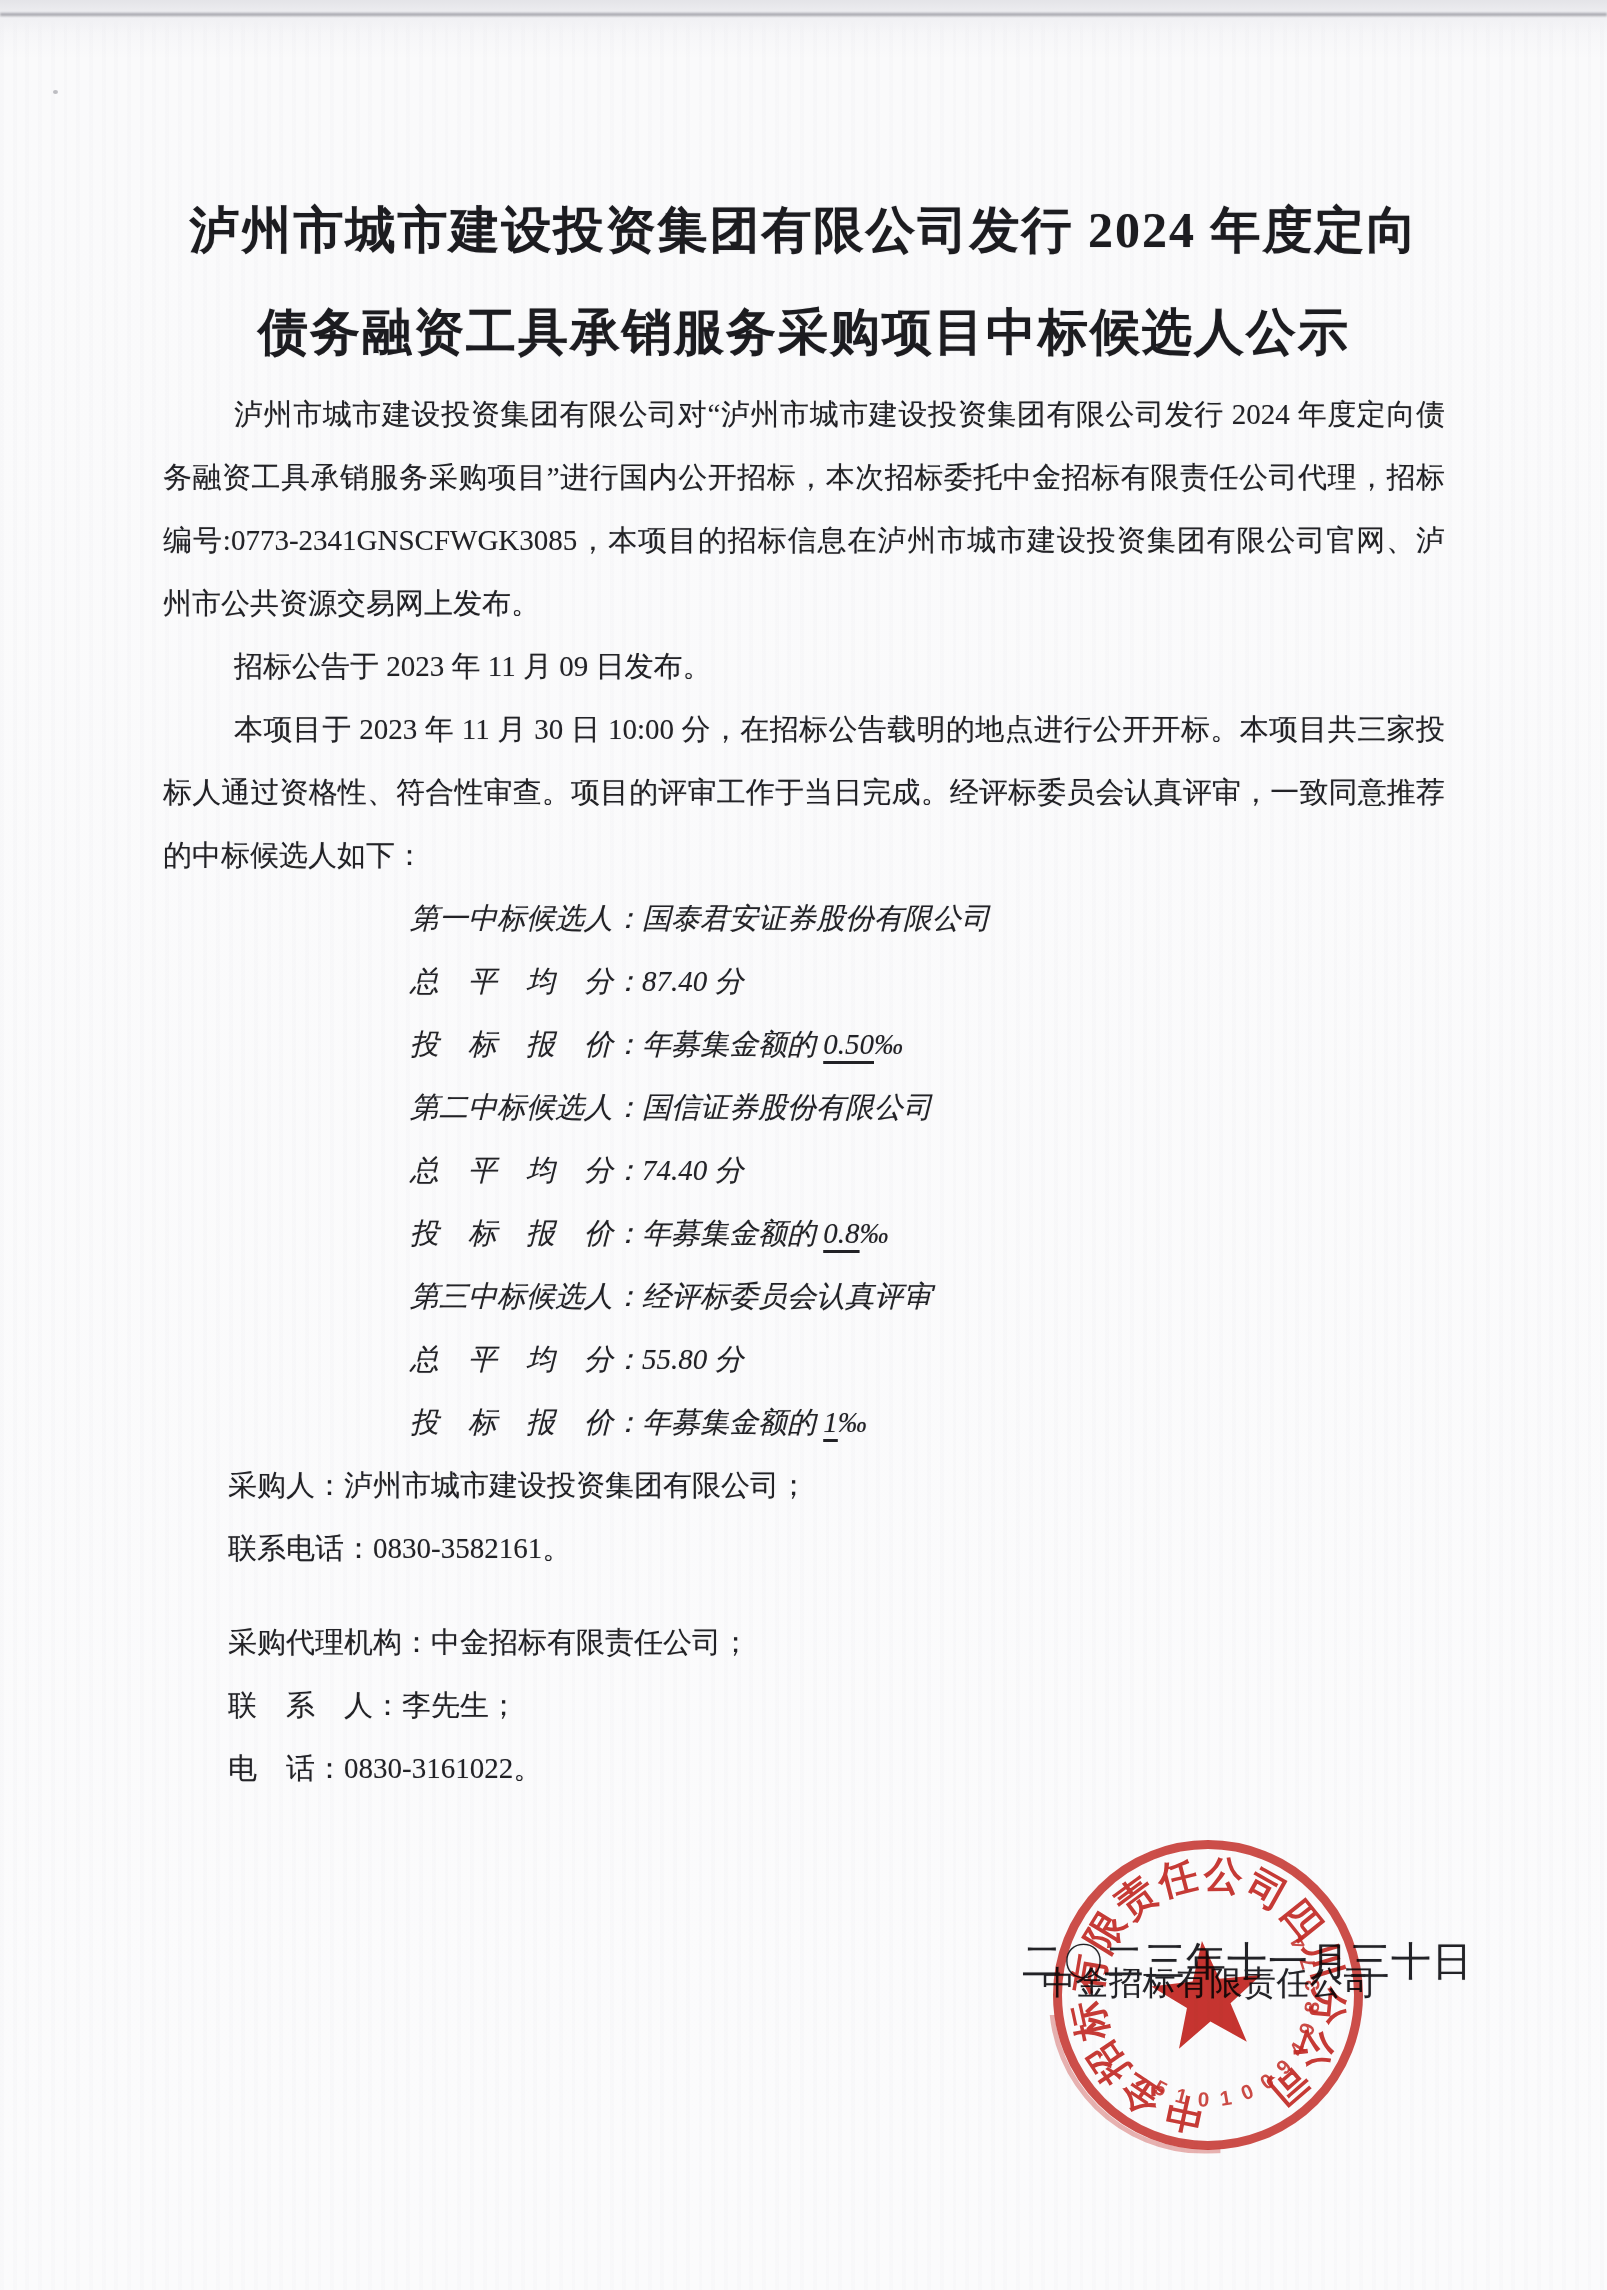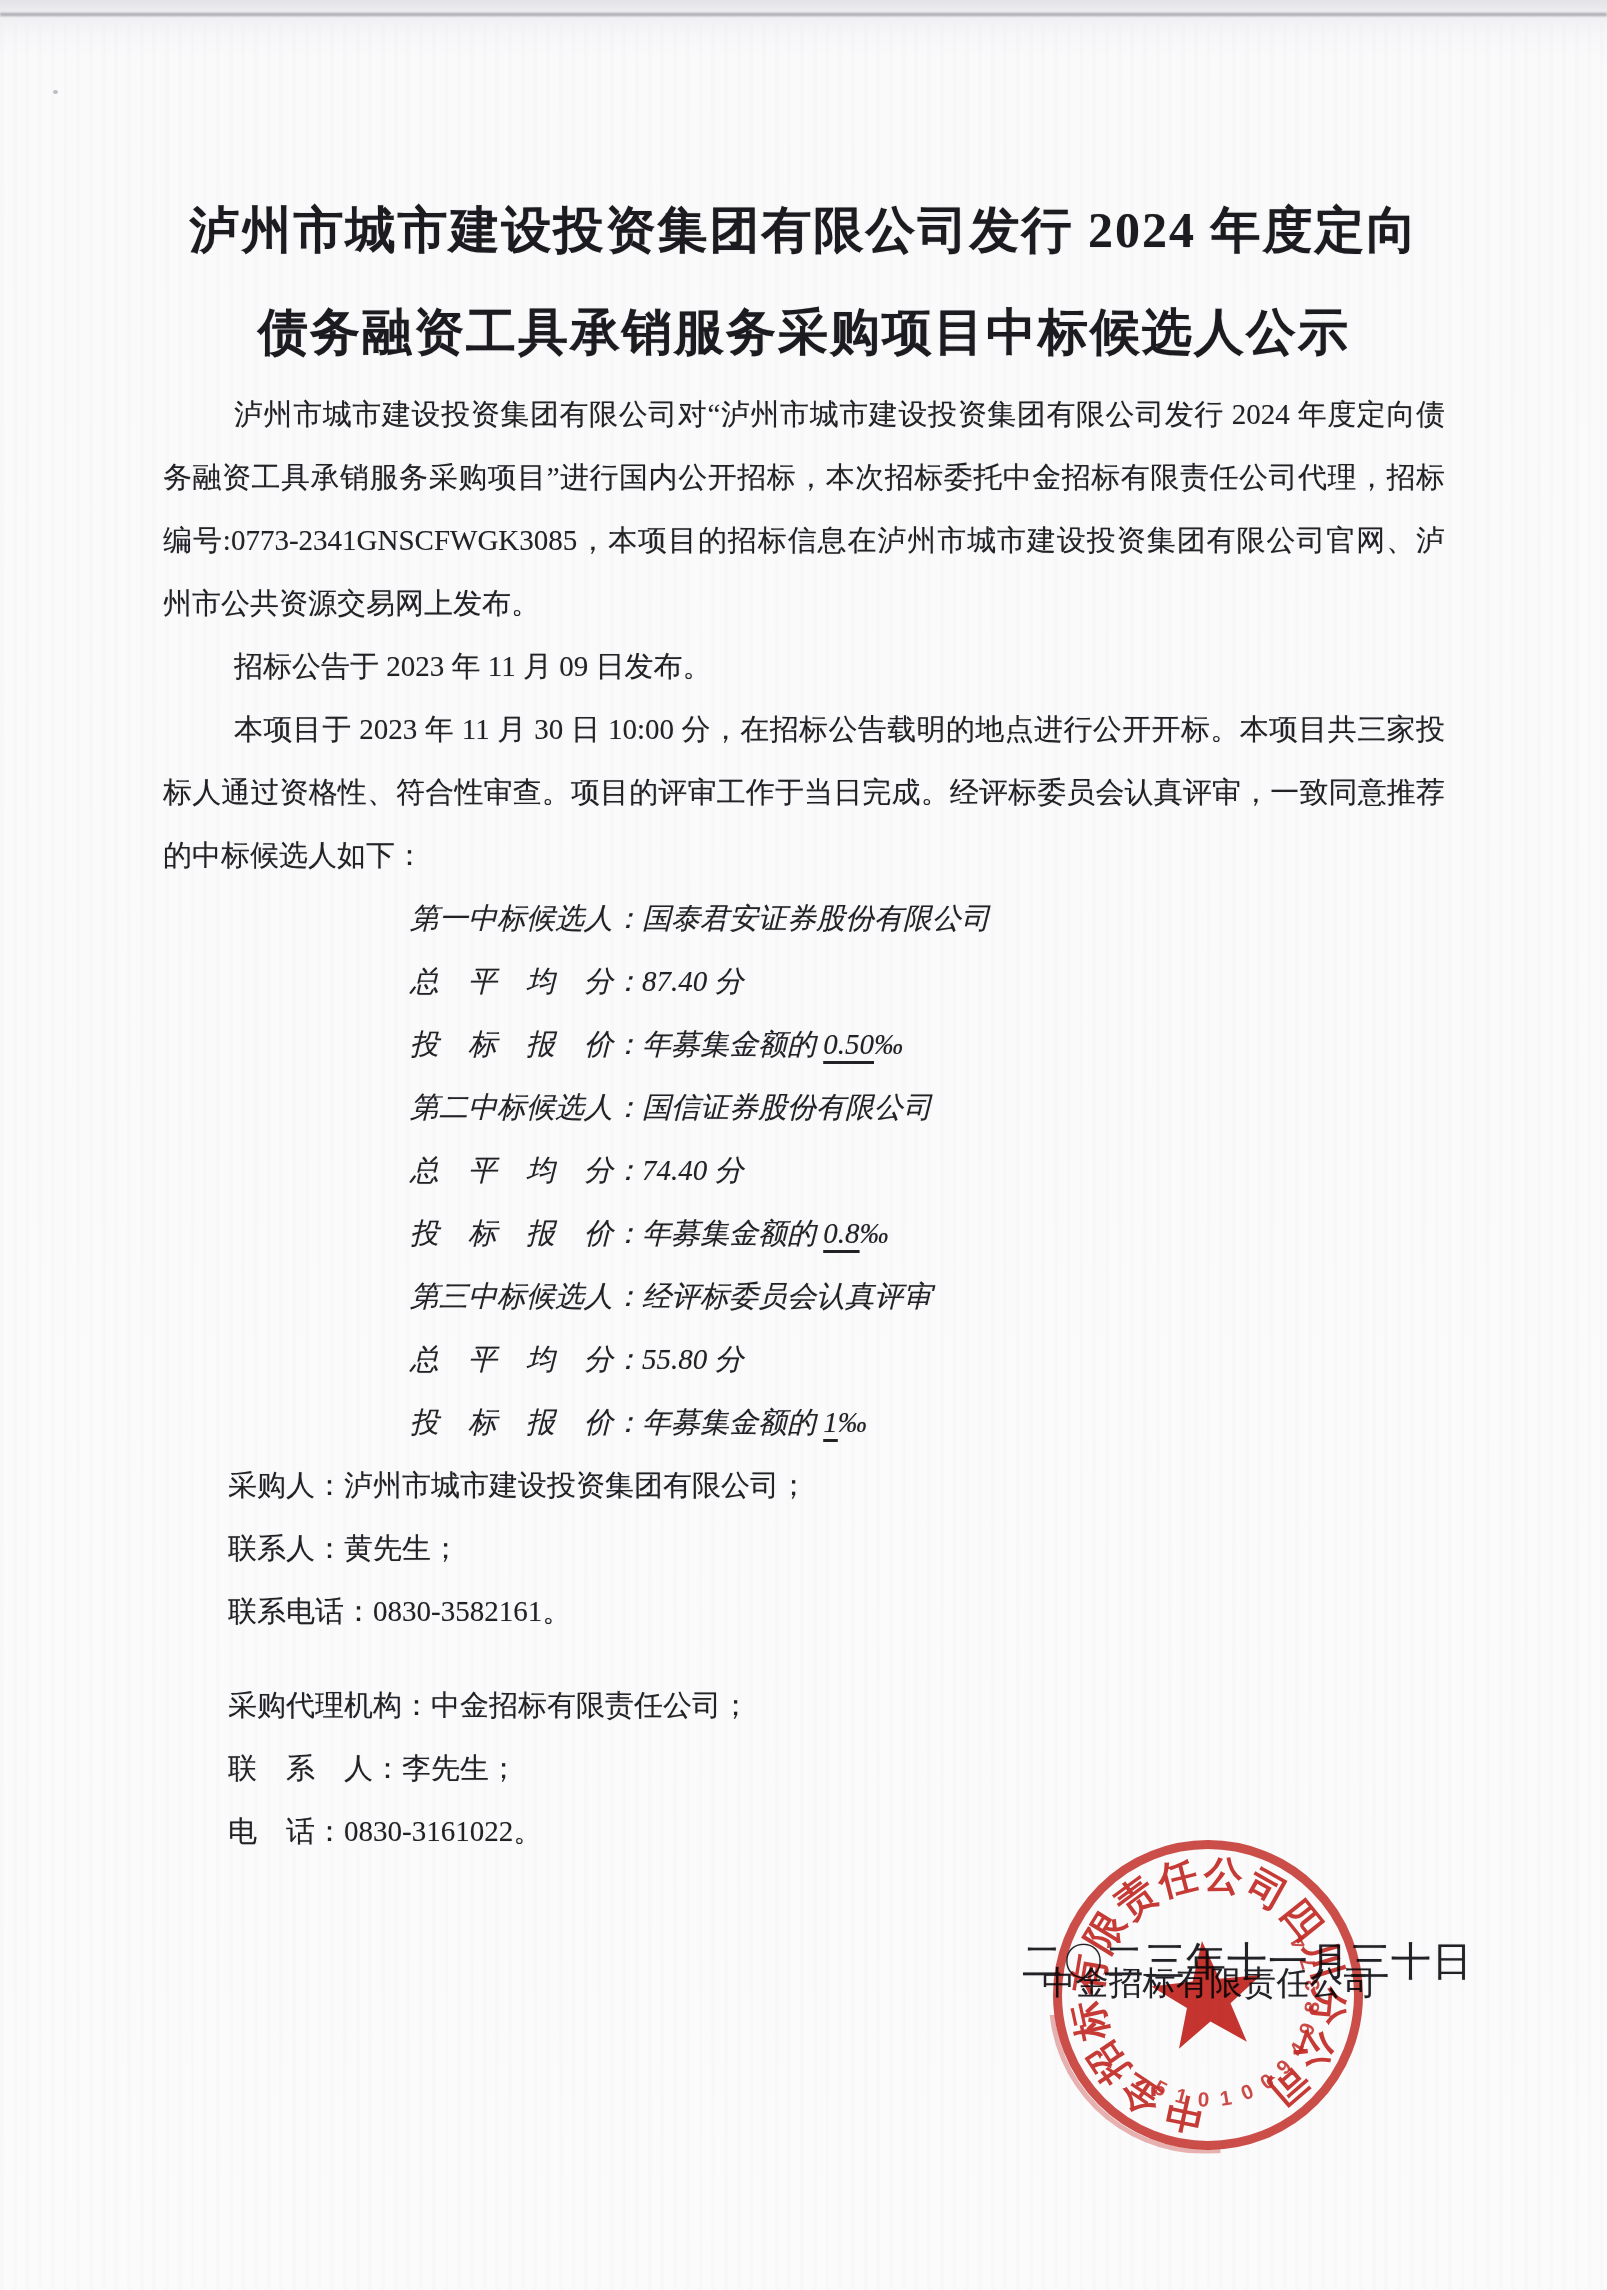--- a/index.html
+++ b/index.html
@@ -92,21 +92,20 @@
       <div class="cand-line">总　平　均　分：74.40 分</div>
       <div class="cand-line"><span>投　标　报　价：年募集金额的 </span><span class="uline">0.8</span><span>‰</span></div>
 
       <div class="cand-line">第三中标候选人：经评标委员会认真评审</div>
       <div class="cand-line">总　平　均　分：55.80 分</div>
       <div class="cand-line"><span>投　标　报　价：年募集金额的 </span><span class="uline">1</span><span>‰</span></div>
     </div>
 
     <div class="body-text contact-block">
       <div class="contact-line">采购人：泸州市城市建设投资集团有限公司；</div>
-      <div class="contact-line">联系人：黄先生；</div>
       <div class="contact-line">联系电话：0830-3582161。</div>
     </div>
 
     <div class="body-text contact-block agency">
       <div class="contact-line">采购代理机构：中金招标有限责任公司；</div>
       <div class="contact-line">联　系　人：李先生；</div>
       <div class="contact-line">电　话：0830-3161022。</div>
     </div>
   </div>
 

